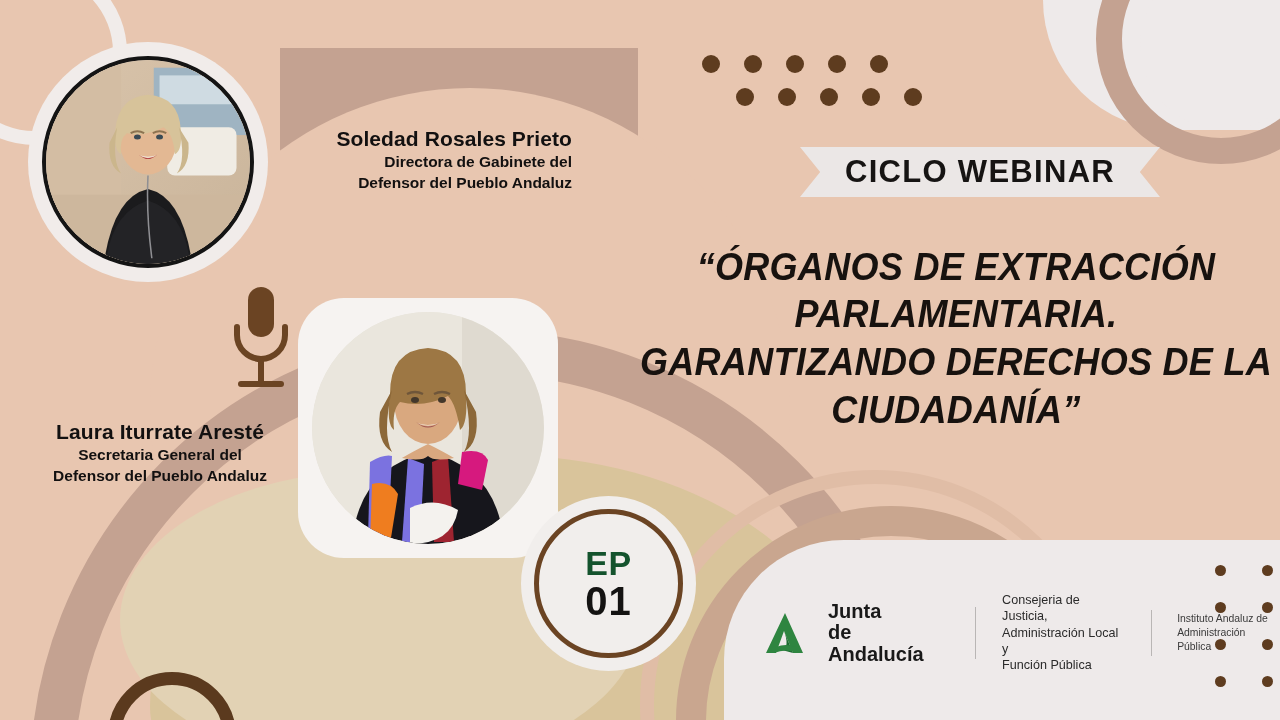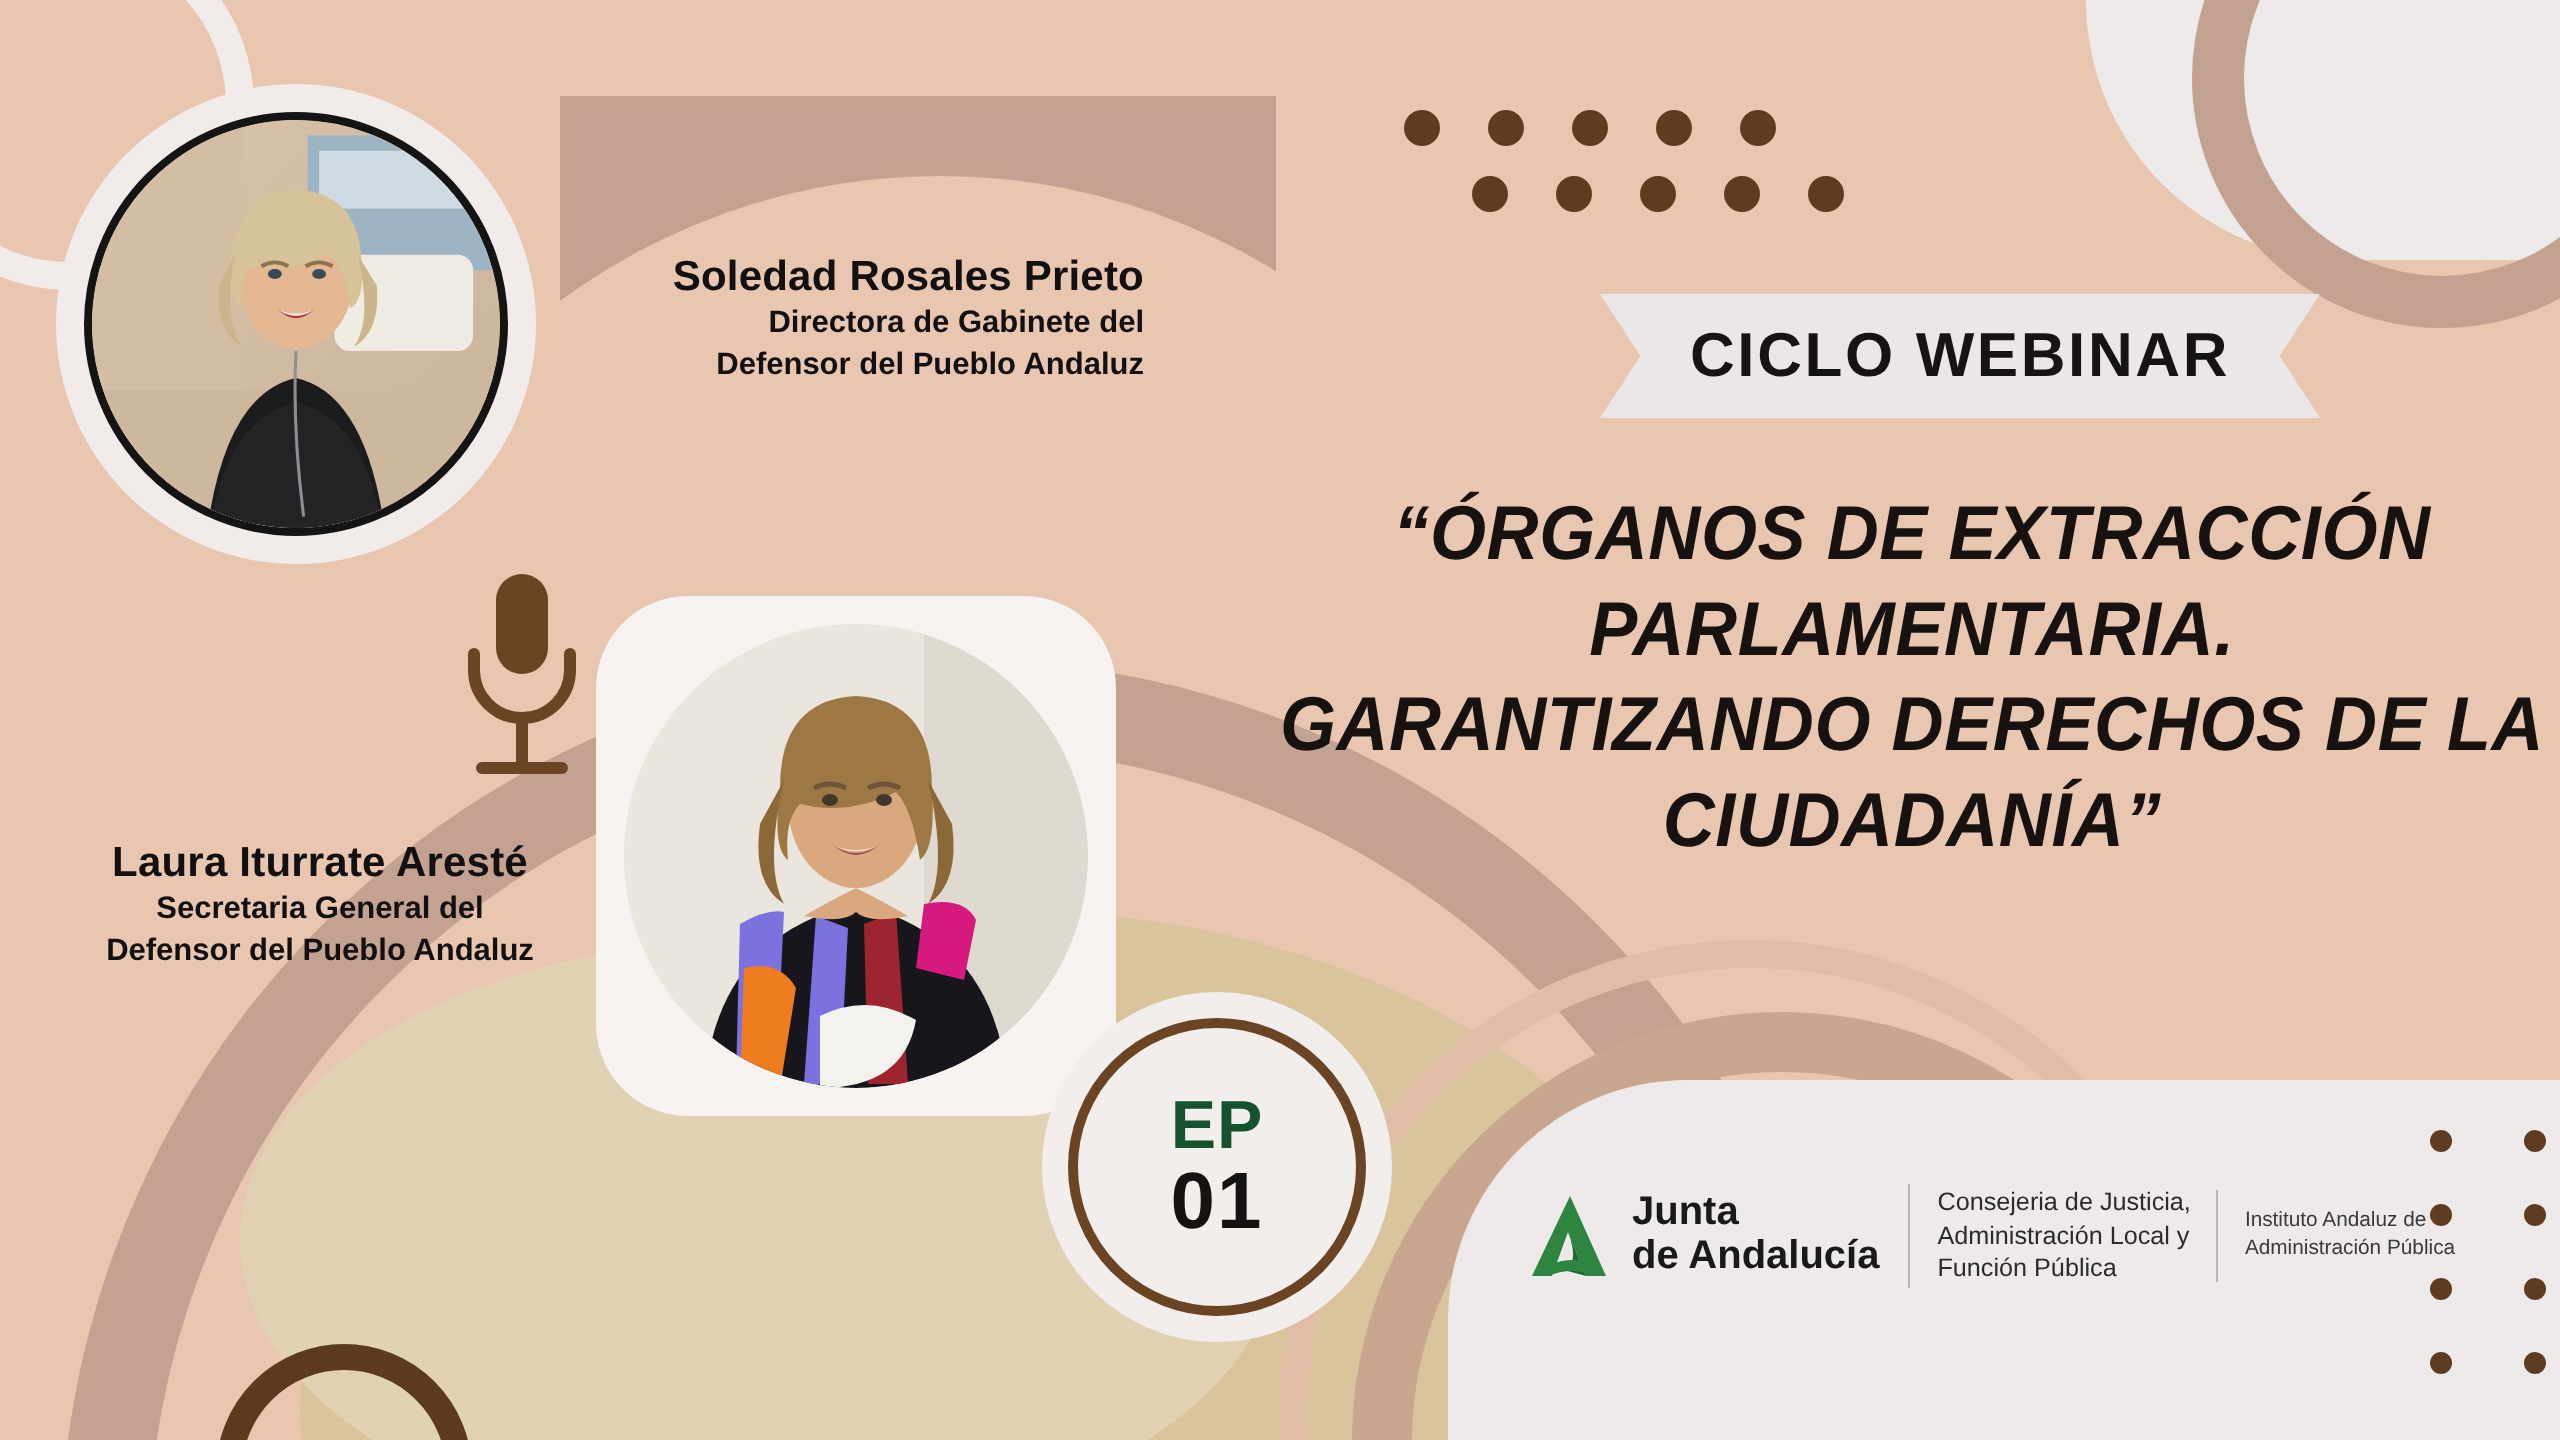--- a/index.html
+++ b/index.html
@@ -72,21 +72,21 @@
   .dotrow{display:flex;gap:24px;}
   .dot{width:18px;height:18px;border-radius:50%;background:#5e3c1f;}
   .dots-top{left:702px;top:55px;}
   .dots-top .dotrow + .dotrow{margin-top:15px;margin-left:34px;}
   .dots-br{left:1215px;top:565px;display:grid;grid-template-columns:repeat(2,1fr);
     gap:26px 36px;}
   .dots-br .dotsm{width:11px;height:11px;border-radius:50%;background:#5e3c1f;}
 
   
   .ribbon{
-    left:800px;top:147px;width:360px;height:62px;background:#ebe7e6;
+    left:800px;top:147px;width:360px;height:50px;background:#ebe7e6;
     -webkit-clip-path:polygon(0 0,100% 0,100% 100%,0 100%,5.6% 50%);
     clip-path:polygon(0 0, 100% 0, 94.4% 50%, 100% 100%, 0 100%, 5.6% 50%);
     display:flex;align-items:center;justify-content:center;
   }
   .ribbon span{
     font-size:31px;font-weight:700;letter-spacing:1.3px;color:#161413;
     font-family:"Liberation Sans", sans-serif;
   }
 
   
@@ -135,21 +135,21 @@
   }
   .ep-ring{
     left:534px;top:509px;width:149px;height:149px;border-radius:50%;
     border:5px solid #6b4423;box-sizing:border-box;
     display:flex;flex-direction:column;align-items:center;justify-content:center;
   }
   .ep-ring .ep-t{font-size:34px;font-weight:700;color:#14532d;line-height:1.0;letter-spacing:.5px;}
   .ep-ring .ep-n{font-size:40px;font-weight:700;color:#141312;line-height:1.05;letter-spacing:1px;}
 
   
-  .logobar{left:762px;top:592px;display:flex;align-items:center;gap:0px;justify-content:center;}
+  .logobar{left:762px;top:592px;display:flex;align-items:center;gap:12px;justify-content:center;}
   .ja-mark{width:48px;height:48px;flex:0 0 auto;}
   .ja-text{margin-left:6px;color:#191919;}
   .ja-text .l1{font-size:20px;font-weight:700;line-height:1.08;}
   .ja-text .l2{font-size:20px;font-weight:700;line-height:1.08;}
   .vsep{width:1px;height:52px;background:#b9b6b5;margin:0 14px;}
   .cons{font-size:12.6px;line-height:1.30;color:#2b2b2b;}
   .vsep2{width:1px;height:46px;background:#b9b6b5;margin:0 13px;}
   .inst{font-size:10.4px;line-height:1.32;color:#3a3a3a;}
 </style>
 </head>

